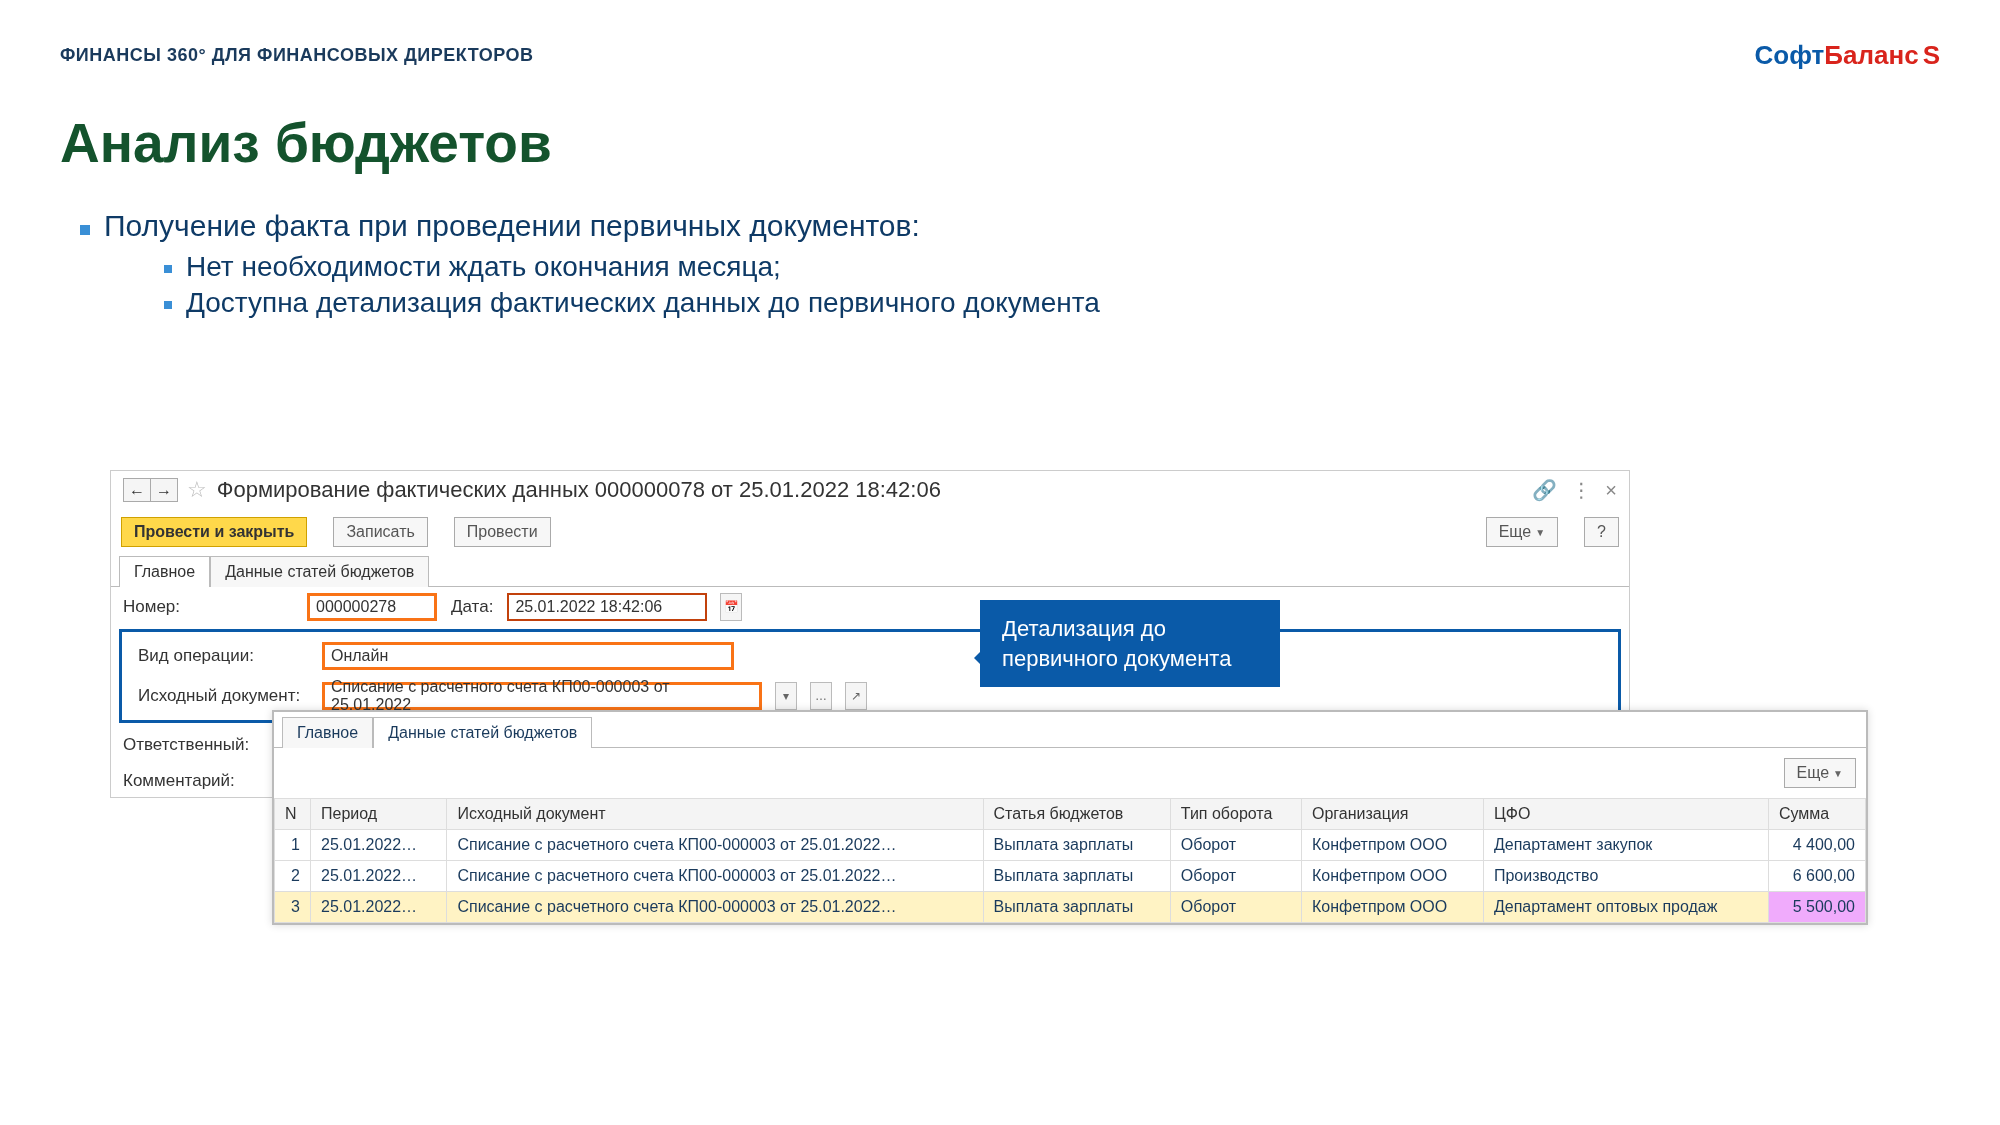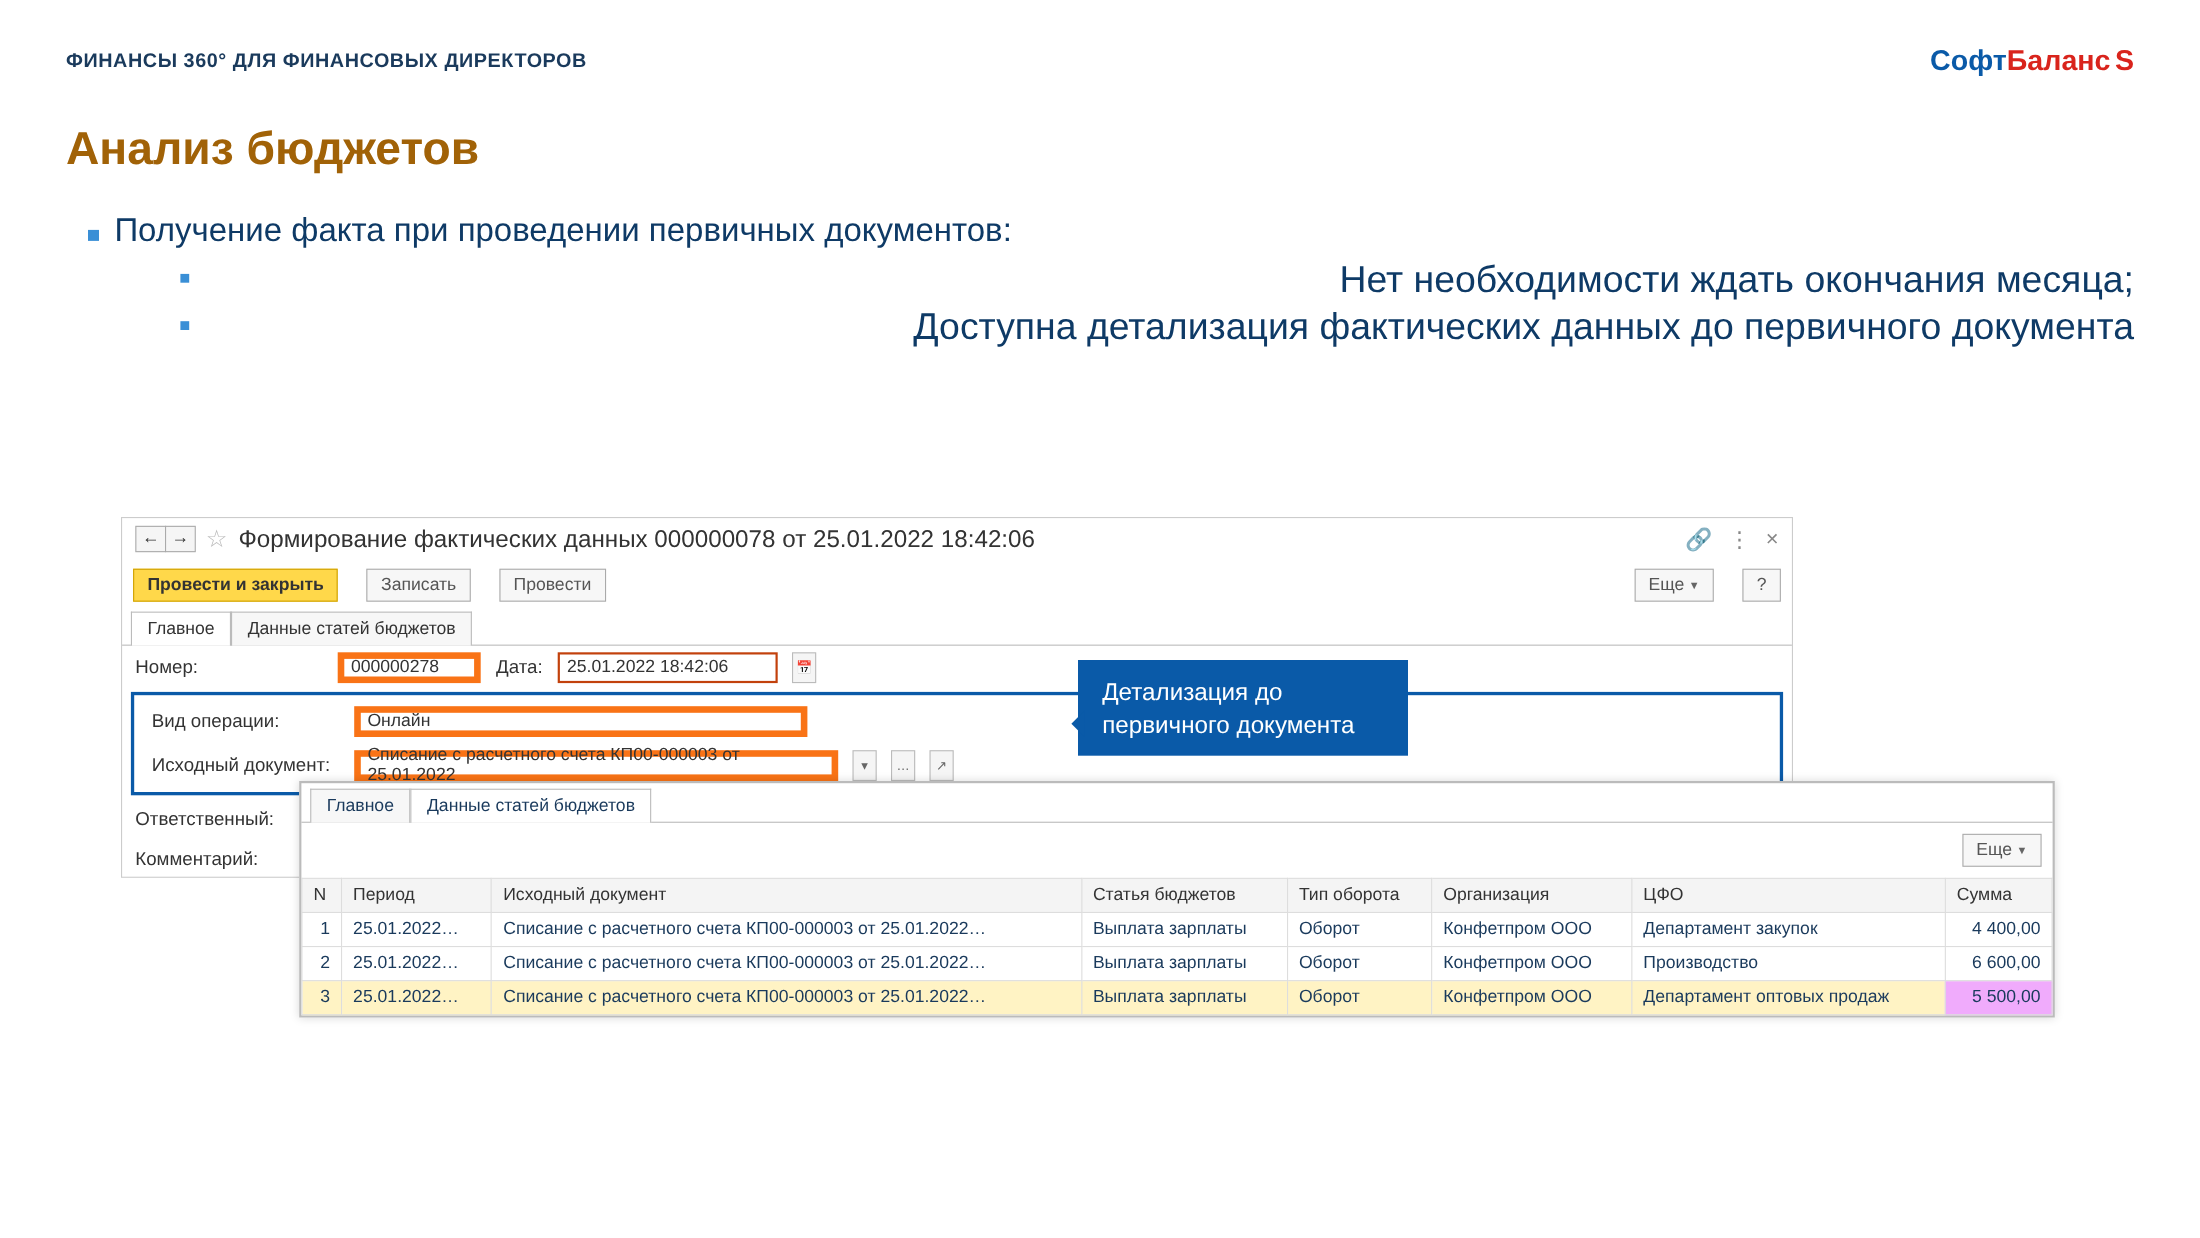--- a/index.html
+++ b/index.html
@@ -22,33 +22,33 @@
     font-size: 18px;
     font-weight: bold;
     color: #1a3a5c;
     letter-spacing: 0.5px;
   }
   .logo { font-size: 26px; font-weight: 600; }
   .logo .soft { color: #0a5aa8; }
   .logo .bal { color: #d9241c; }
   .logo .ic { color: #d9241c; font-weight: bold; margin-left: 4px; }
   .slide-title {
-    font-size: 42px;
+    font-size: 55px;
     font-weight: bold;
-    color: #a16207;
+    color: #14532d;
     margin-bottom: 34px;
   }
   ul.outer { list-style: none; padding-left: 20px; }
   ul.outer > li { font-size: 30px; color: #0e3a66; margin-bottom: 10px; position: relative; padding-left: 24px; }
   ul.outer > li::before {
     content: ""; position: absolute; left: 0; top: 16px;
     width: 10px; height: 10px; background: #3a8fd6;
   }
   ul.inner { list-style: none; padding-left: 60px; margin-top: 8px; }
-  ul.inner > li { font-size: 34px; color: #0e3a66; margin-bottom: 4px; position: relative; padding-left: 22px; text-align: right; }
+  ul.inner > li { font-size: 28px; color: #0e3a66; margin-bottom: 4px; position: relative; padding-left: 22px; }
   ul.inner > li::before {
     content: ""; position: absolute; left: 0; top: 14px;
     width: 8px; height: 8px; background: #3a8fd6;
   }
 
   .screenshot-container {
     position: absolute;
     left: 110px;
     top: 470px;
     width: 1760px;
@@ -93,21 +93,21 @@
     position: relative; top: 1px;
   }
   .tab.active { background: #fff; }
 
   .formrow {
     display: flex; align-items: center; padding: 6px 12px; font-size: 17px;
     gap: 14px;
   }
   .formrow label { width: 170px; color: #333; }
   .input {
-    border: 6px solid #f97316; background: #fff; padding: 3px 6px;
+    border: 3px solid #f97316; background: #fff; padding: 3px 6px;
     height: 28px; font-size: 16px; display: inline-flex; align-items: center;
   }
   .input.highlight { border: 2px solid #c2410c; }
   .input-btn {
     width: 22px; height: 28px; border: 1px solid #bbb; background: #f5f5f5;
     display: inline-flex; align-items: center; justify-content: center;
     font-size: 12px; color: #666; margin-left: -1px; cursor: pointer;
   }
   .highlight-box {
     border: 3px solid #0a5aa8; padding: 4px 4px; margin: 2px 8px;

